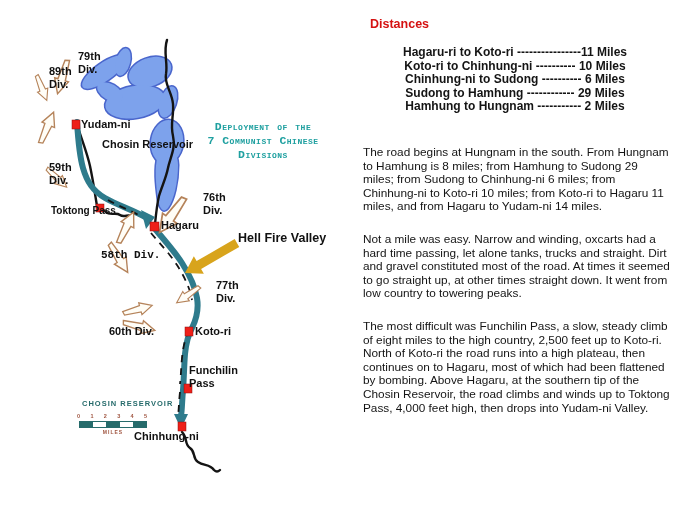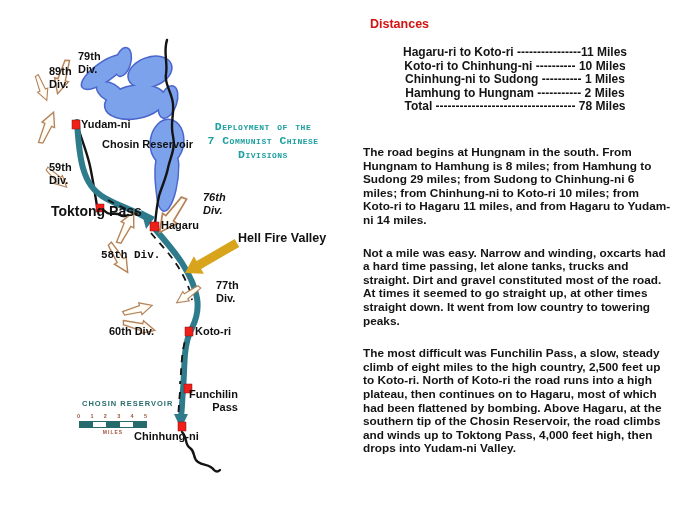--- a/index.html
+++ b/index.html
@@ -9,21 +9,21 @@
     font-family:"Liberation Sans", sans-serif;
   }
   .abs{position:absolute;}
   
   #map{left:20px;top:20px;width:340px;height:465px;}
   #map svg{position:absolute;left:0;top:0;}
   .lbl{
     position:absolute;color:#111;font-weight:bold;font-size:11px;line-height:13px;
     white-space:pre-line;letter-spacing:0px;
   }
-  .lbl.small{font-size:14px;line-height:10px;}
+  .lbl.small{font-size:10px;line-height:10px;}
   .lbl.big{font-size:12.5px;}
   .map-title{
     position:absolute;left:158px;top:100px;width:170px;text-align:center;
     font-family:Liberation Mono, monospace;font-weight:bold;
     font-variant:small-caps;letter-spacing:0.5px;
     color:var(--map_title_teal,#1fa0a0);
     font-size:11.5px;line-height:14px;
   }
   
   .scale-title{
@@ -51,21 +51,21 @@
   .dist-title{
     position:absolute;left:370px;top:17px;width:260px;text-align:left;
     color:var(--red_title,#d51111);font-size:12.5px;font-weight:bold;
   }
   .dist-list{
     position:absolute;left:370px;top:46px;width:290px;text-align:center;
     font-size:12px;font-weight:bold;line-height:13.5px;color:#141414;
   }
   .paras{
     position:absolute;left:363px;top:146px;width:308px;
-    font-size:11.8px;font-weight:bold;line-height:13.6px;color:#141414;
+    font-size:11.8px;font-weight:normal;line-height:13.6px;color:#141414;
   }
   .paras p{margin:0 0 19px 0;}
   
   .lake-outline{fill:none;stroke:var(--lake_edge,#4a66cc);stroke-width:3;}
   .lake-body{fill:var(--lake_fill,#7da2ec);stroke:none;}
   .road-black{fill:none;stroke:#141414;stroke-width:2.4;stroke-linecap:round;}
   .road-teal{fill:none;stroke:var(--road_teal,#2e7b8c);stroke-width:6;stroke-linecap:round;}
   .teal-head{fill:var(--road_teal,#2e7b8c);stroke:none;}
   .rail-dash{fill:none;stroke:#141414;stroke-width:1.8;stroke-dasharray:7 6;}
   .marker{fill:var(--marker_red,#ee2019);stroke:#8c0f0f;stroke-width:0.5;}
@@ -146,34 +146,34 @@
     <rect class="marker" x="164" y="364" width="8" height="9"></rect>
     <rect class="marker" x="158" y="402" width="8" height="9"></rect>
   </svg>
 
   <div class="lbl" style="left:58px;top:30px;">79th
 Div.</div>
   <div class="lbl" style="left:29px;top:45px;">89th
 Div.</div>
   <div class="lbl" style="left:29px;top:141px;">59th
 Div.</div>
-  <div class="lbl" style="left:183px;top:171px;font-style:italic;">76th
+  <div class="lbl" style="left:183px;top:171px;">76th
 Div.</div>
   <div class="lbl" style="left:196px;top:259px;">77th
 Div.</div>
   <div class="lbl" style="left:81px;top:229px;font-family:Liberation Mono, monospace;">58th Div.</div>
   <div class="lbl" style="left:89px;top:305px;text-align:right;">60th Div.</div>
 
   <div class="lbl" style="left:61px;top:98px;">Yudam-ni</div>
   <div class="lbl" style="left:82px;top:118px;">Chosin Reservoir</div>
   <div class="lbl small" style="left:31px;top:186px;">Toktong Pass</div>
   <div class="lbl" style="left:141px;top:199px;">Hagaru</div>
   <div class="lbl big" style="left:218px;top:212px;">Hell Fire Valley</div>
   <div class="lbl" style="left:175px;top:305px;">Koto-ri</div>
-  <div class="lbl" style="left:169px;top:368px;text-align:right;">Funchilin
+  <div class="lbl" style="left:169px;top:344px;">Funchilin
 Pass</div>
   <div class="lbl" style="left:114px;top:410px;">Chinhung-ni</div>
 
   <div class="map-title">
     <div>Deployment of the</div>
     <div>7 Communist Chinese</div>
     <div>Divisions</div>
   </div>
 
   <div class="scale-title">CHOSIN  RESERVOIR</div>
@@ -193,22 +193,22 @@
     <div class="seg dark"></div>
   </div>
   <div class="scale-miles">MILES</div>
 </div>
 
 <div class="dist-title">Distances</div>
 
 <div class="dist-list">
   <div>Hagaru-ri to Koto-ri ----------------11 Miles</div>
   <div>Koto-ri to Chinhung-ni ---------- 10 Miles</div>
-  <div>Chinhung-ni to Sudong ---------- 1 Miles</div>
+  <div>Chinhung-ni to Sudong ---------- 6 Miles</div>
+  <div>Sudong to Hamhung ------------ 29 Miles</div>
   <div>Hamhung to Hungnam ----------- 2 Miles</div>
-  <div>Total ----------------------------------- 78 Miles</div>
 </div>
 
 <div class="paras">
   <p>The road begins at Hungnam in the south. From Hungnam to Hamhung is 8 miles; from Hamhung to Sudong 29 miles; from Sudong to Chinhung-ni 6 miles; from Chinhung-ni to Koto-ri 10 miles; from Koto-ri to Hagaru 11 miles, and from Hagaru to Yudam-ni 14 miles.</p>
   <p>Not a mile was easy. Narrow and winding, oxcarts had a hard time passing, let alone tanks, trucks and straight. Dirt and gravel constituted most of the road. At times it seemed to go straight up, at other times straight down. It went from low country to towering peaks.</p>
   <p>The most difficult was Funchilin Pass, a slow, steady climb of eight miles to the high country, 2,500 feet up to Koto-ri. North of Koto-ri the road runs into a high plateau, then continues on to Hagaru, most of which had been flattened by bombing. Above Hagaru, at the southern tip of the Chosin Reservoir, the road climbs and winds up to Toktong Pass, 4,000 feet high, then drops into Yudam-ni Valley.</p>
 </div>
 
 </body></html>

